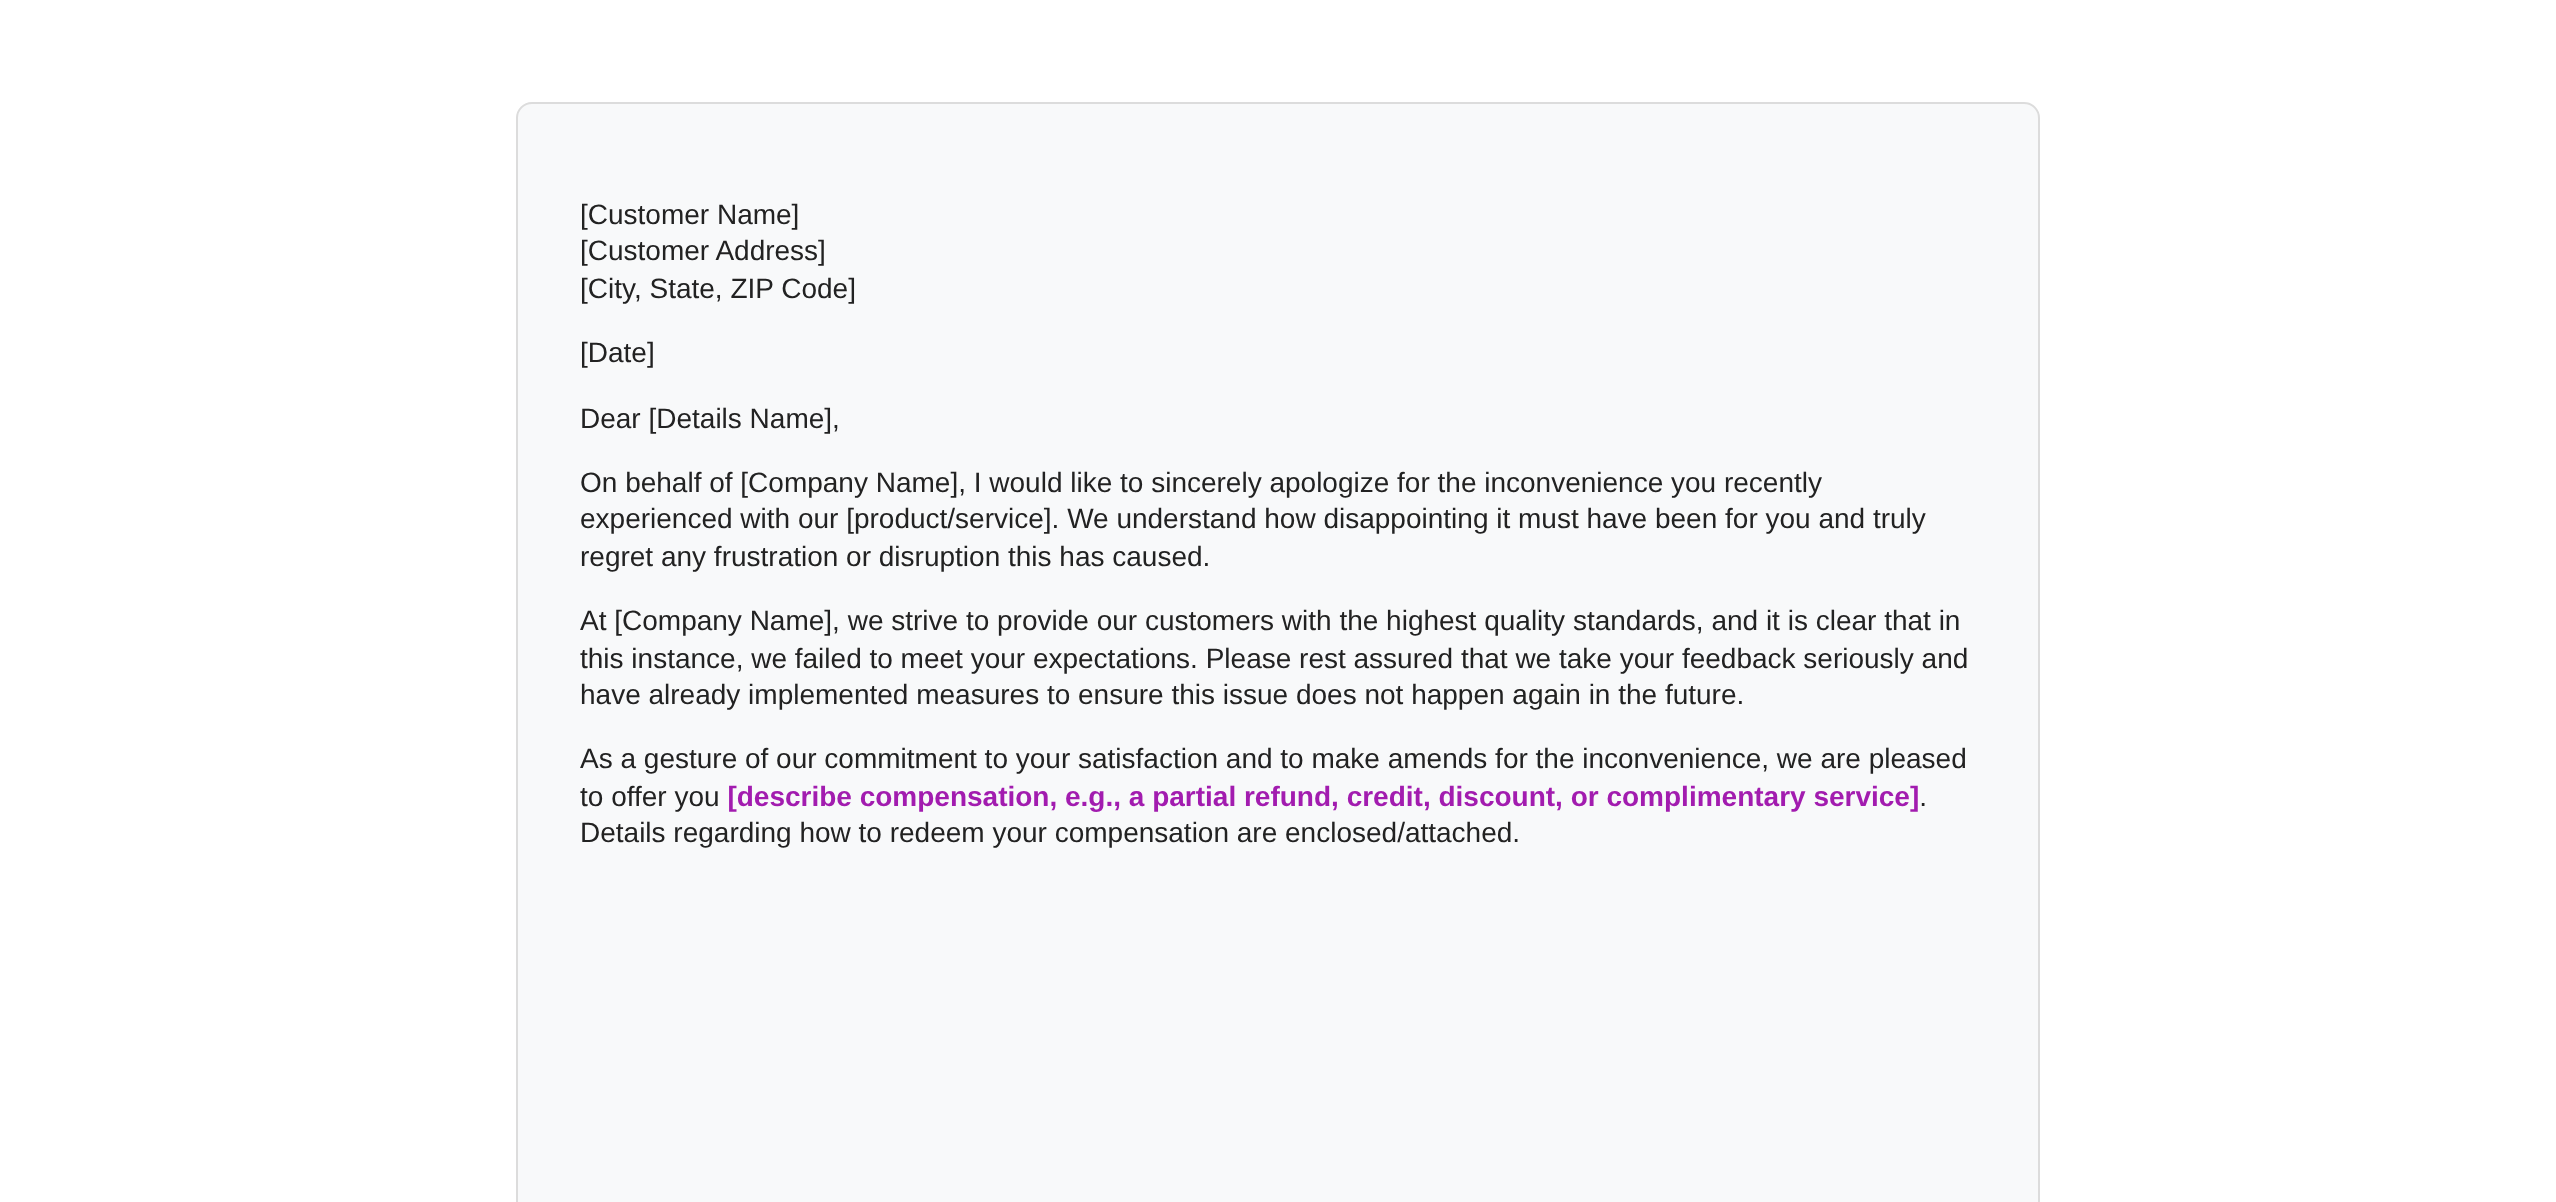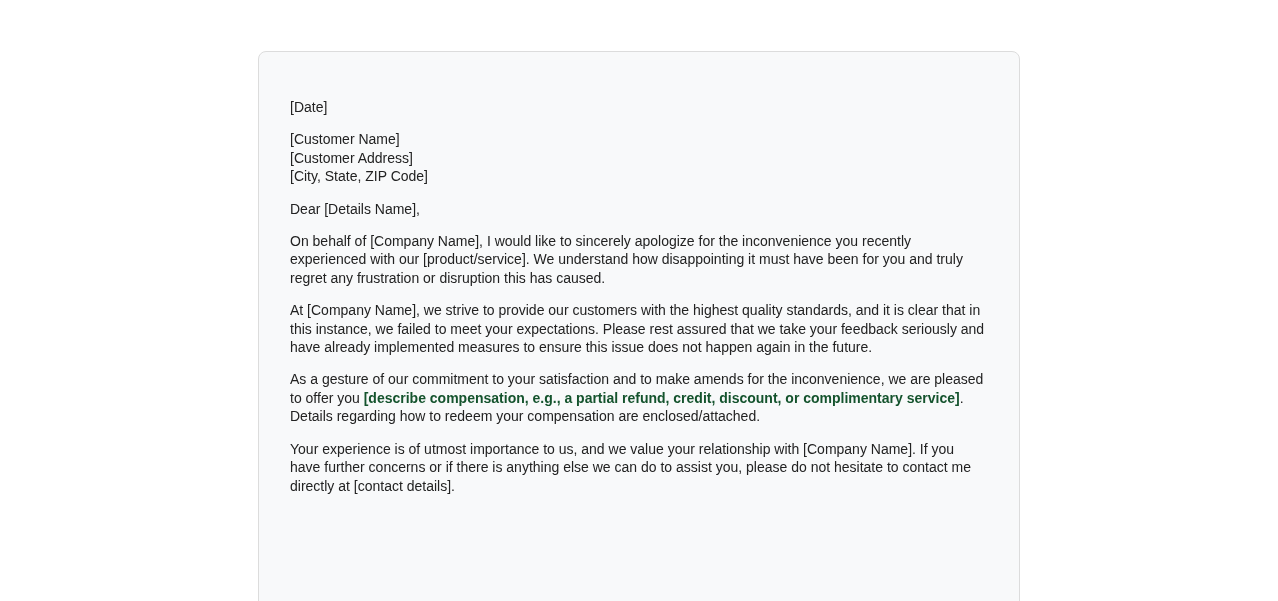--- a/index.html
+++ b/index.html
@@ -40,34 +40,33 @@
     
   }
 </style>
 </head>
 <body style="background: rgb(255, 255, 255);">
 
 <div class="page">
   <div class="card" style="background: rgb(248, 249, 250); border-color: rgb(220, 220, 220);">
     <div class="letter" style="color: rgb(34, 34, 34);">
 
-      <p>[Date]</p>
-
       <p>
         <span class="line">[Customer Name]</span>
         <span class="line">[Customer Address]</span>
         <span class="line">[City, State, ZIP Code]</span>
       </p>
+
+      <p>[Date]</p>
 
       <p>Dear [Details Name],</p>
 
       <p>On behalf of [Company Name], I would like to sincerely apologize for the inconvenience you recently experienced with our [product/service]. We understand how disappointing it must have been for you and truly regret any frustration or disruption this has caused.</p>
 
       <p>At [Company Name], we strive to provide our customers with the highest quality standards, and it is clear that in this instance, we failed to meet your expectations. Please rest assured that we take your feedback seriously and have already implemented measures to ensure this issue does not happen again in the future.</p>
 
-      <p><span>As a gesture of our commitment to your satisfaction and to make amends for the inconvenience, we are pleased to offer you </span><strong class="highlight" style="color: #14532d;">[describe compensation, e.g., a partial refund, credit, discount, or complimentary service]</strong><span>. Details regarding how to redeem your compensation are enclosed/attached.</span></p>
+      <p><span>As a gesture of our commitment to your satisfaction and to make amends for the inconvenience, we are pleased to offer you </span><strong class="highlight" style="color: #a21caf;">[describe compensation, e.g., a partial refund, credit, discount, or complimentary service]</strong><span>. Details regarding how to redeem your compensation are enclosed/attached.</span></p>
 
-      <p>Your experience is of utmost importance to us, and we value your relationship with [Company Name]. If you have further concerns or if there is anything else we can do to assist you, please do not hesitate to contact me directly at [contact details].</p>
 
 
     </div>
   </div>
 </div>
 
 </body></html>

